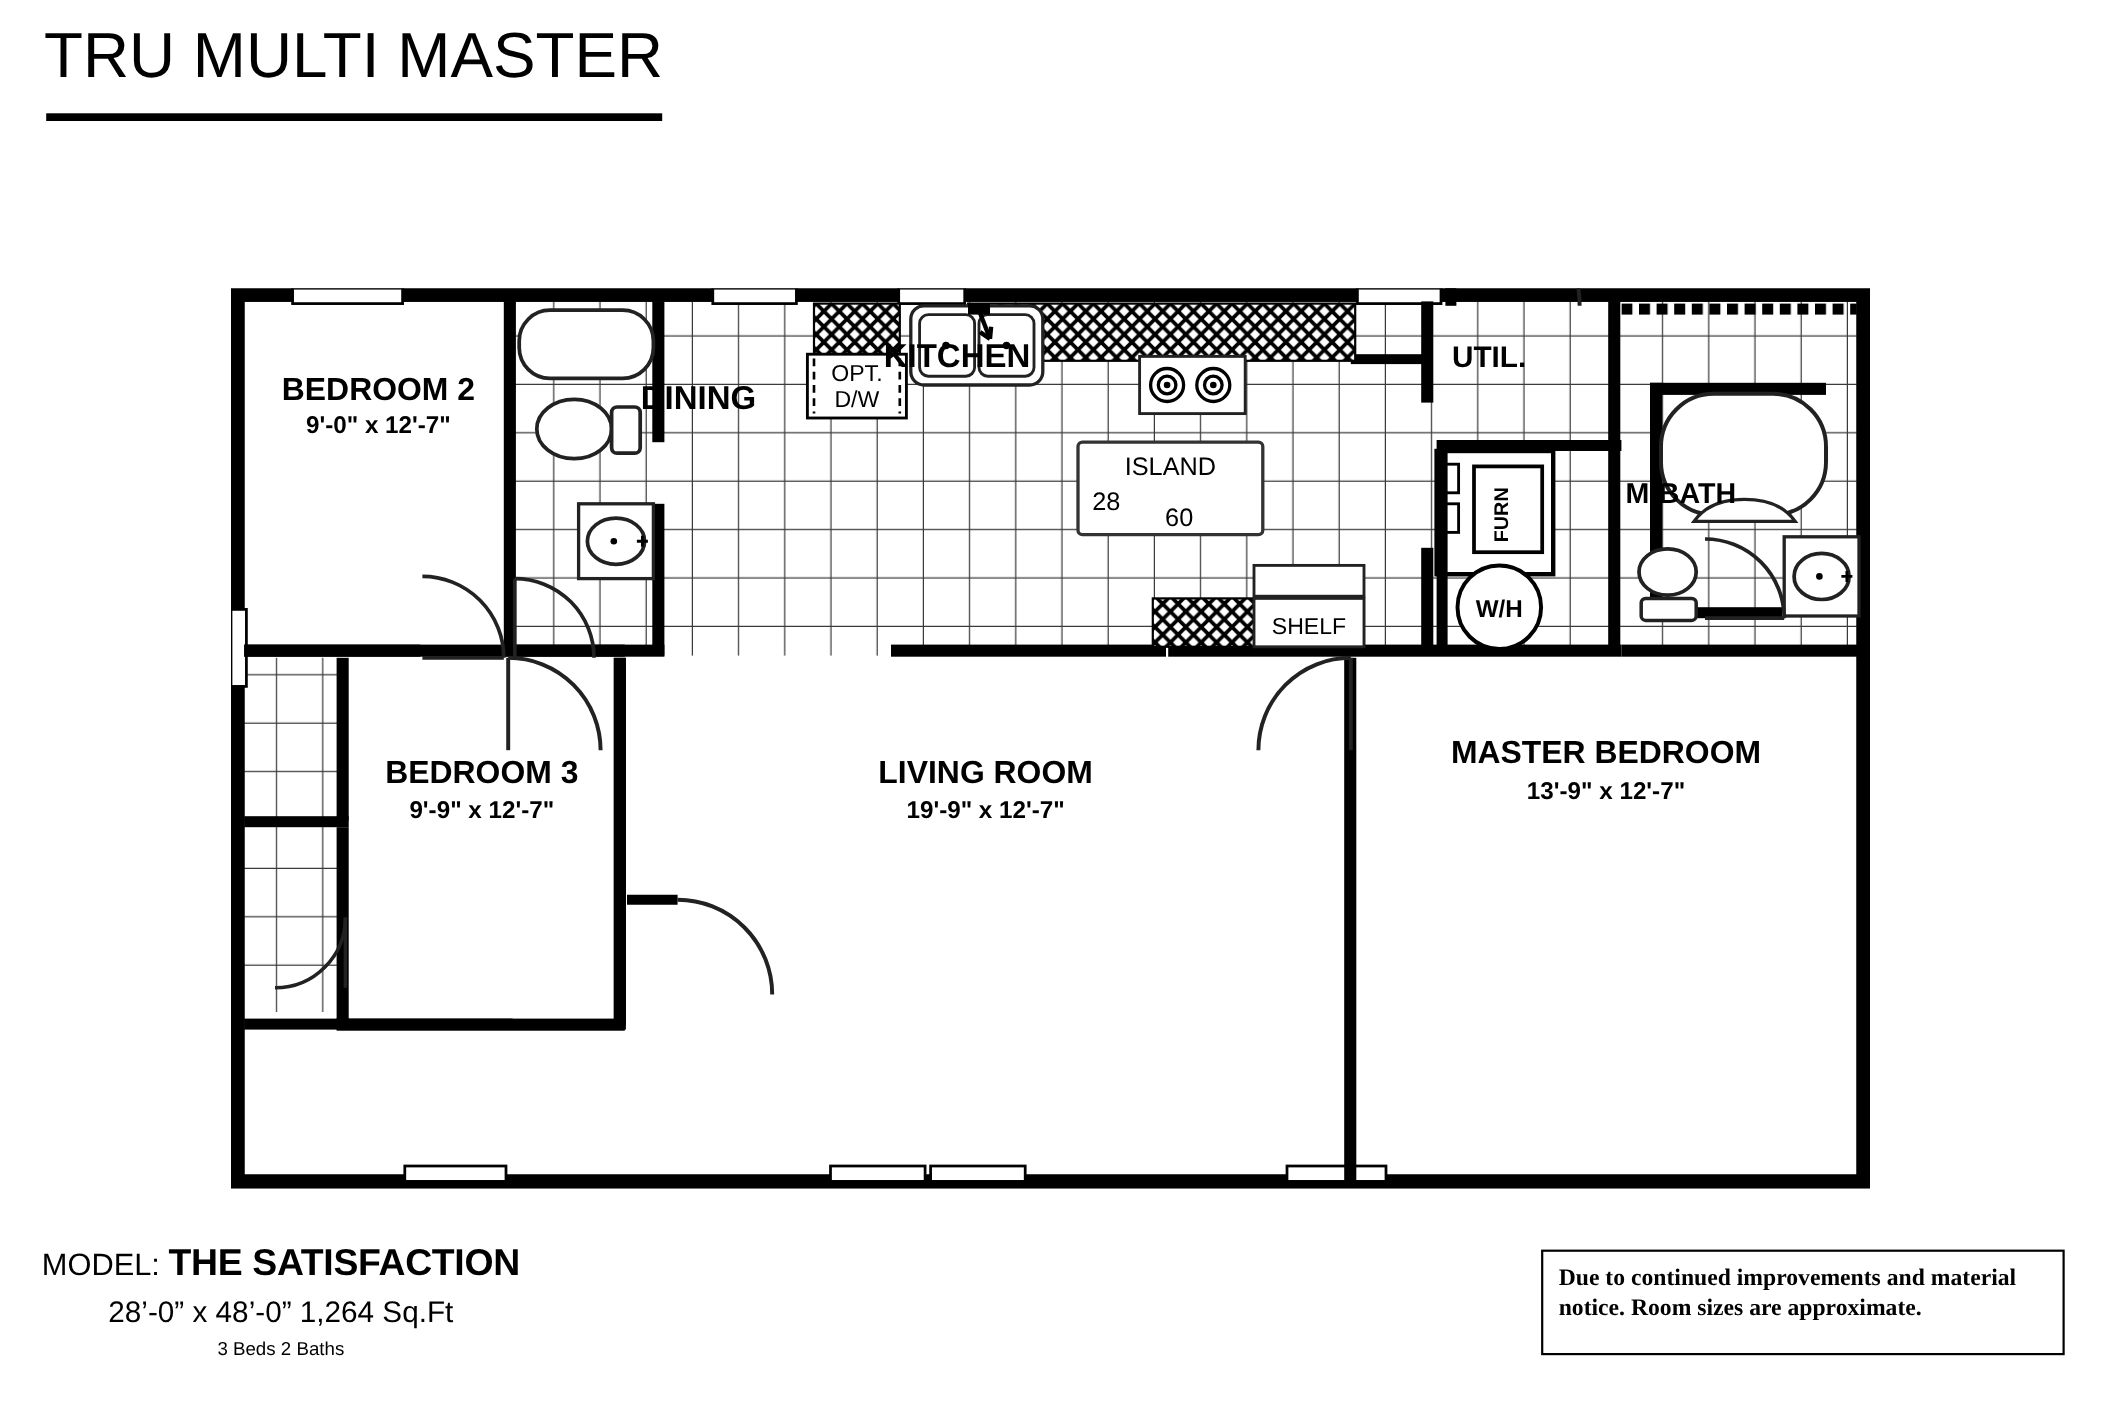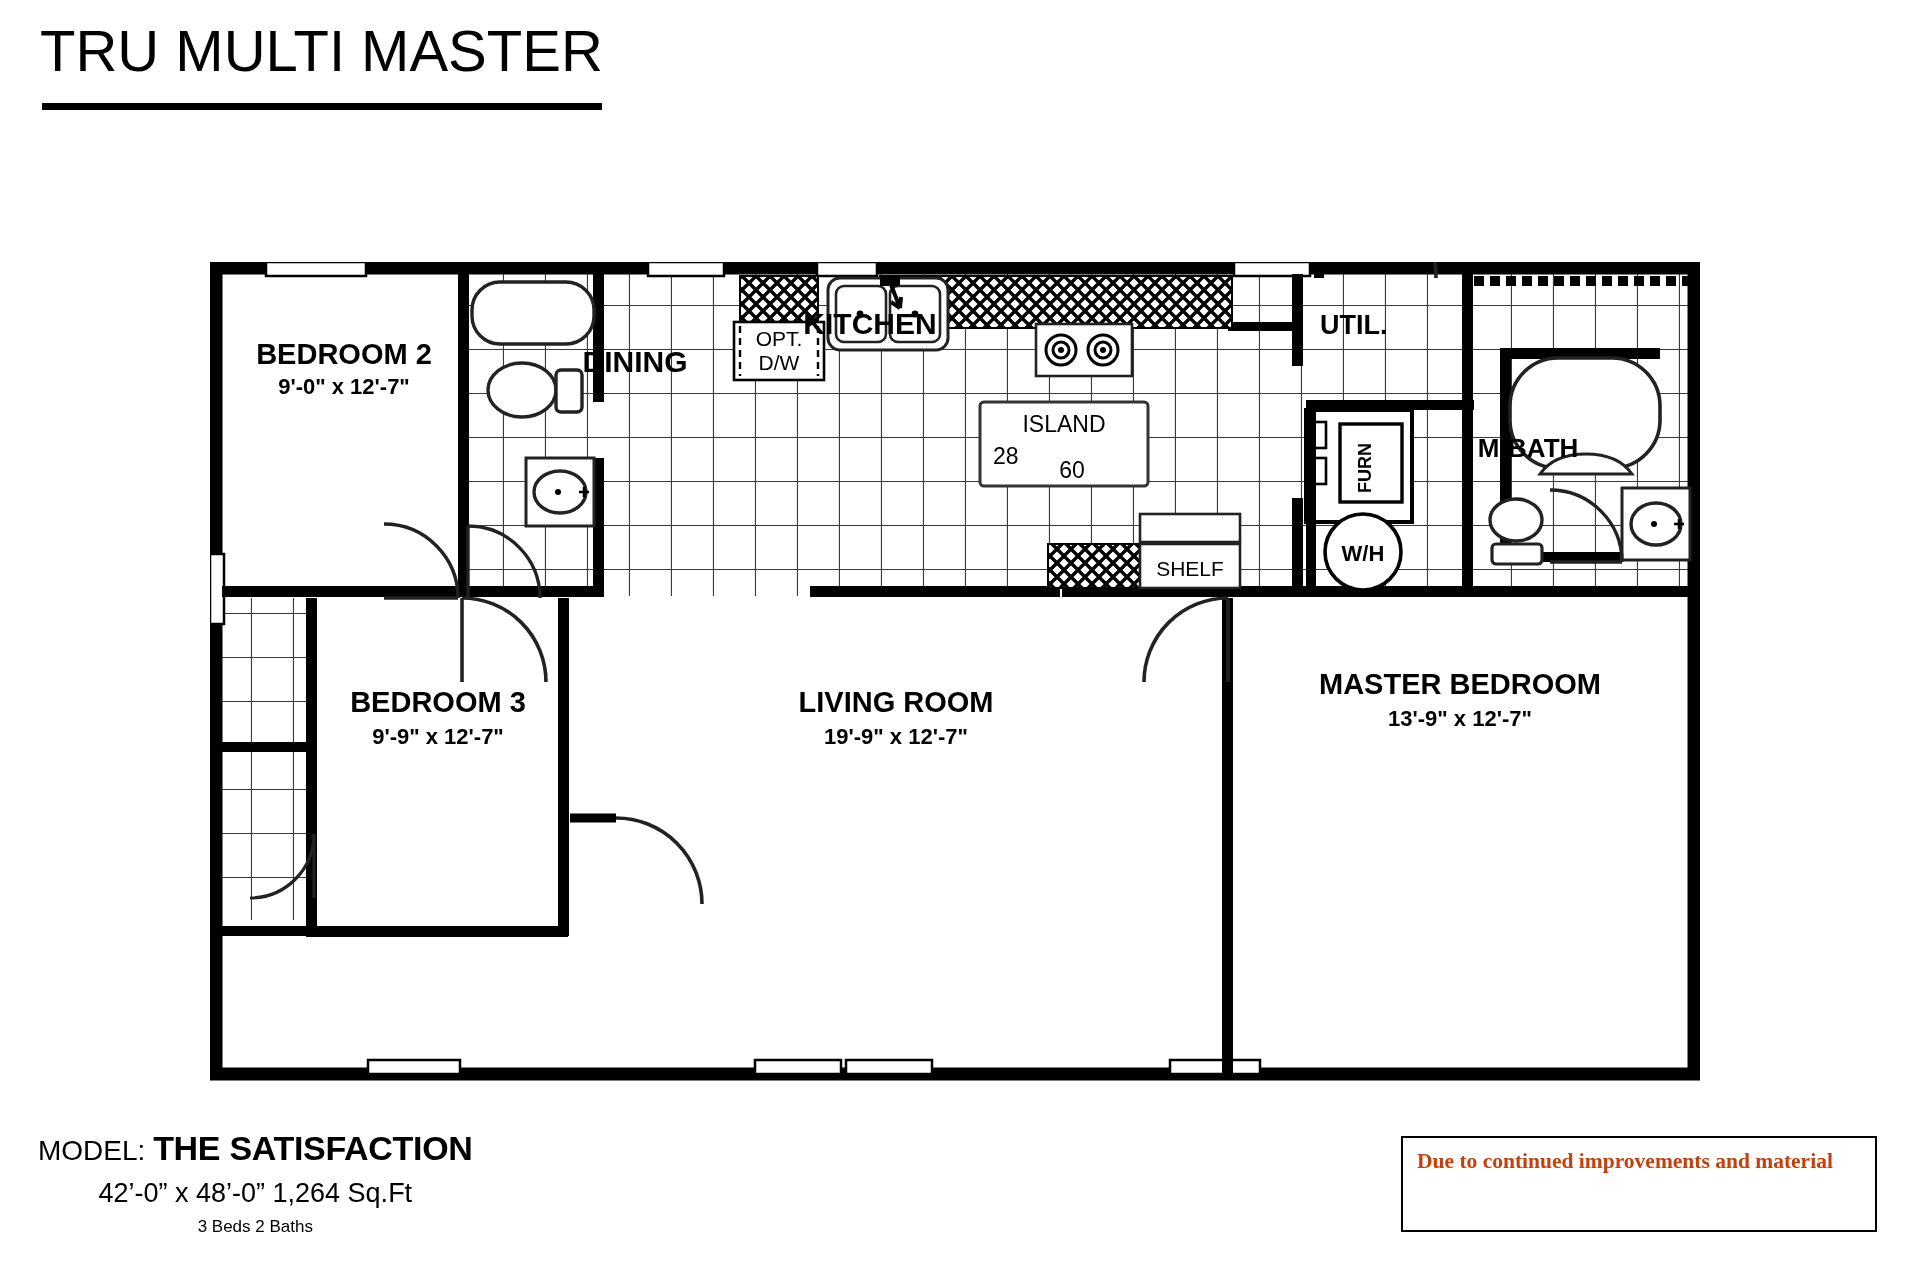--- a/index.html
+++ b/index.html
@@ -17,21 +17,21 @@
   #model-line{font-size:28px;}
   #model-label{font-size:28px;}
   #model-name{font-size:34px;font-weight:bold;letter-spacing:-0.3px;}
   #dims-line{font-size:27px;margin-top:8px;}
   #beds-line{font-size:17px;margin-top:7px;}
 
   #disclaimer{position:absolute;left:1401px;top:1136px;width:476px;height:96px;
               border:2px solid #000;background:#fff;box-sizing:border-box;
               padding:10px 12px 0 14px;}
   #disclaimer p{margin:0;font-family:"Liberation Serif",serif;font-weight:bold;
-                font-size:21.5px;line-height:1.26;color:#c2410c;}
+                font-size:21.5px;line-height:1.26;color:#000000;}
 
   
   #plan{position:absolute;left:210px;top:262px;width:1490px;height:820px;}
   #plan svg{display:block;}
 </style>
 </head>
 <body>
 
 <div id="title">TRU MULTI MASTER</div>
 <div id="title-rule"></div>
@@ -271,19 +271,20 @@
     <text x="1250" y="464" text-anchor="middle" font-size="22" font-weight="bold">13'-9" x  12'-7"</text>
   </g>
 </svg>
 </div>
 
 <div id="footer">
   <div class="f-row" id="model-line">
     <span id="model-label">MODEL:</span>
     <span id="model-name">THE SATISFACTION</span>
   </div>
-  <div class="f-row" id="dims-line">42’-0” x 48’-0”   1,264 Sq.Ft</div>
+  <div class="f-row" id="dims-line">28’-0” x 48’-0”   1,264 Sq.Ft</div>
   <div class="f-row" id="beds-line">3 Beds 2 Baths</div>
 </div>
 
 <div id="disclaimer">
   <p>Due to continued improvements and material</p>
+  <p>notice. Room sizes are approximate.</p>
 </div>
 
 </body></html>

